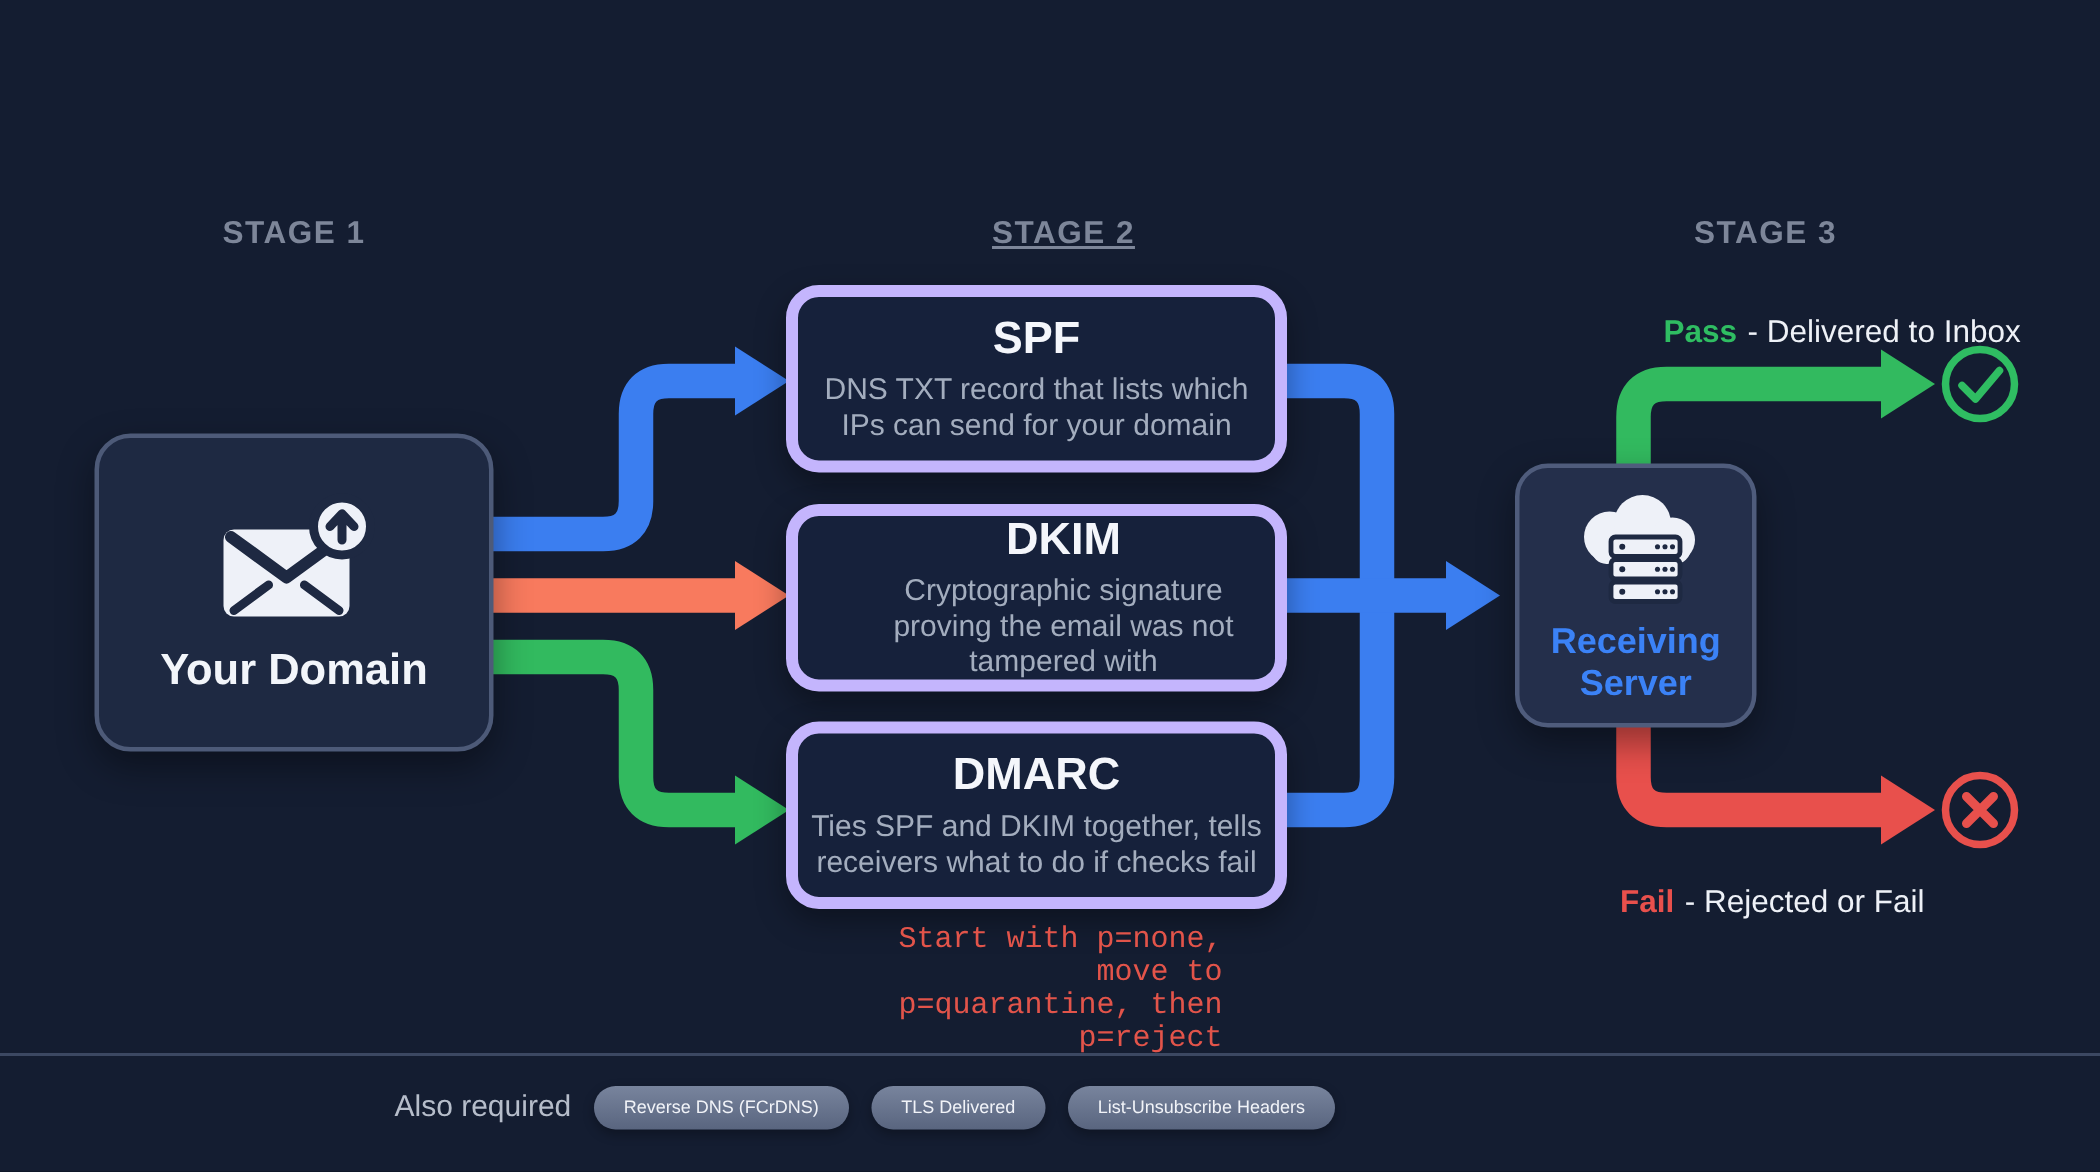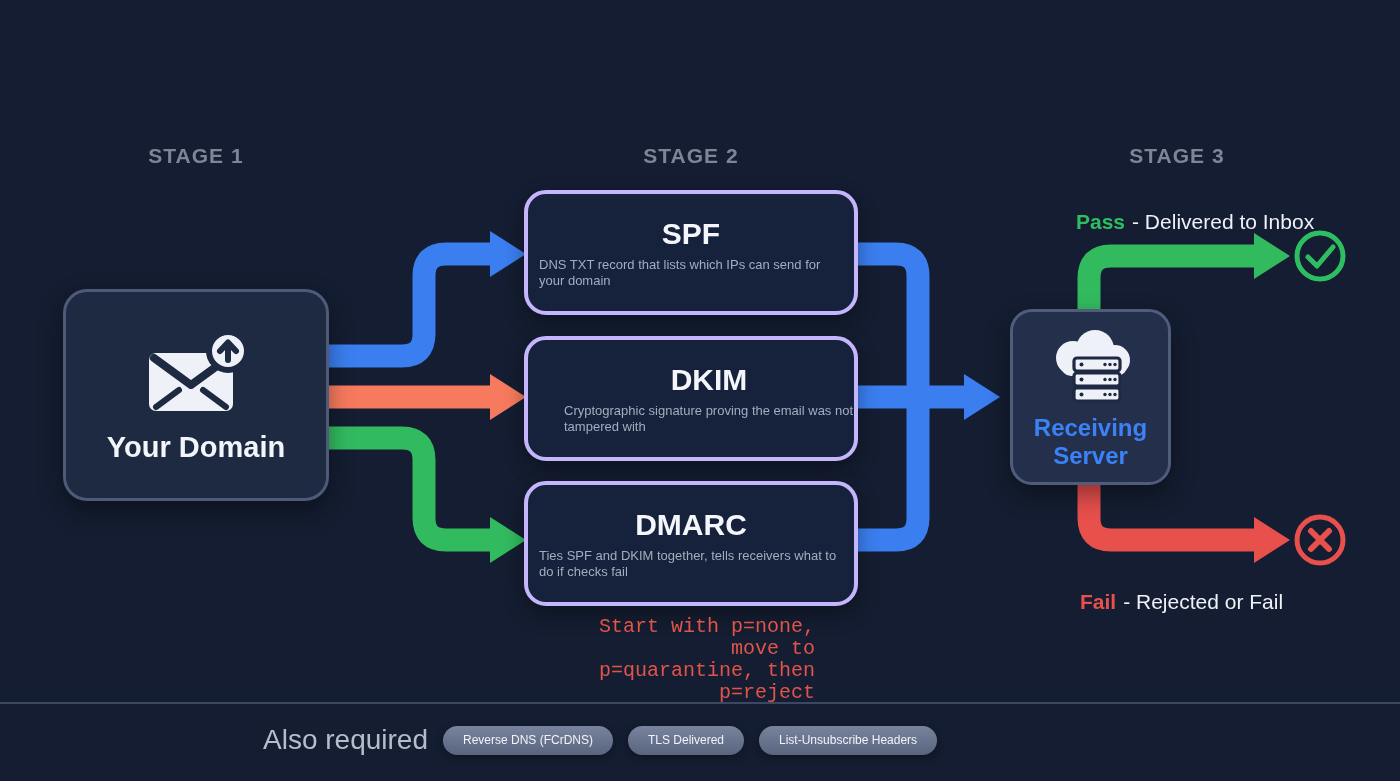--- a/index.html
+++ b/index.html
@@ -26,21 +26,21 @@
     position: absolute;
     top: 144px;
     width: 220px;
     text-align: center;
     color: #7d8699;
     font-size: 21px;
     font-weight: bold;
     letter-spacing: 1px;
   }
   .stage-1 { left: 86px; }
-  .stage-2 { left: 581px; }
+  .stage-2 { left: 599px; text-decoration: underline; }
   .stage-3 { left: 1067px; }
 
   .arrow-layer { position: absolute; left: 0; top: 0; z-index: 1; }
 
   .node-box {
     position: absolute;
     z-index: 2;
     border-radius: 24px;
     box-shadow: 0 10px 24px rgba(0,0,0,0.38);
     display: flex;
@@ -60,42 +60,42 @@
     font-size: 29px;
     font-weight: bold;
   }
   .check-box {
     position: absolute;
     z-index: 2;
     left: 524px;
     width: 334px;
     height: 125px;
     background: #16213b;
-    border: 4px solid #c4b5fd;
+    border: 8px solid #c4b5fd;
     border-radius: 22px;
     box-shadow: 0 8px 20px rgba(0,0,0,0.35);
     display: flex;
     flex-direction: column;
     align-items: center;
     justify-content: center;
     gap: 6px;
   }
   .check-spf   { top: 190px; }
   .check-dkim  { top: 336px; padding-left: 36px; }
   .check-dmarc { top: 481px; }
   .check-title {
     color: #f4f6fb;
     font-size: 30px;
     font-weight: bold;
   }
   .check-desc {
     color: #a3adbe;
-    font-size: 13px;
+    font-size: 20px;
     line-height: 1.18;
-    text-align: left;
+    text-align: center;
     max-width: 304px;
   }
   .dmarc-note {
     position: absolute;
     z-index: 2;
     left: 565px; top: 616px;
     width: 250px;
     text-align: right;
     color: #e2544a;
     font-size: 20px;
@@ -120,42 +120,42 @@
   }
   .outcome-label {
     position: absolute;
     z-index: 3;
     font-size: 21px;
     display: flex;
     gap: 7px;
     white-space: nowrap;
     color: #eef1f7;
   }
-  .outcome-pass { left: 1076px; top: 210px; }
+  .outcome-pass { left: 1109px; top: 210px; }
   .outcome-fail { left: 1080px; top: 590px; }
   .outcome-word-pass { color: #2fbd62; font-weight: bold; }
   .outcome-word-fail { color: #e8504c; font-weight: bold; }
 
   .divider {
     position: absolute;
     left: 0; top: 702px;
     width: 100%; height: 2px;
     background: #3c4862;
   }
   .footer-row {
     position: absolute;
     left: 263px; top: 724px;
     display: flex;
     align-items: center;
     gap: 15px;
     z-index: 2;
   }
   .footer-label {
     color: #b6bdca;
-    font-size: 28px;
+    font-size: 20px;
     margin-right: 0px;
   }
   .pill {
     background: linear-gradient(#78849d, #59657f);
     color: #f1f3f8;
     font-size: 12px;
     padding: 7px 20px 8px 20px;
     border-radius: 20px;
     white-space: nowrap;
     box-shadow: 0 3px 8px rgba(0,0,0,0.3);

